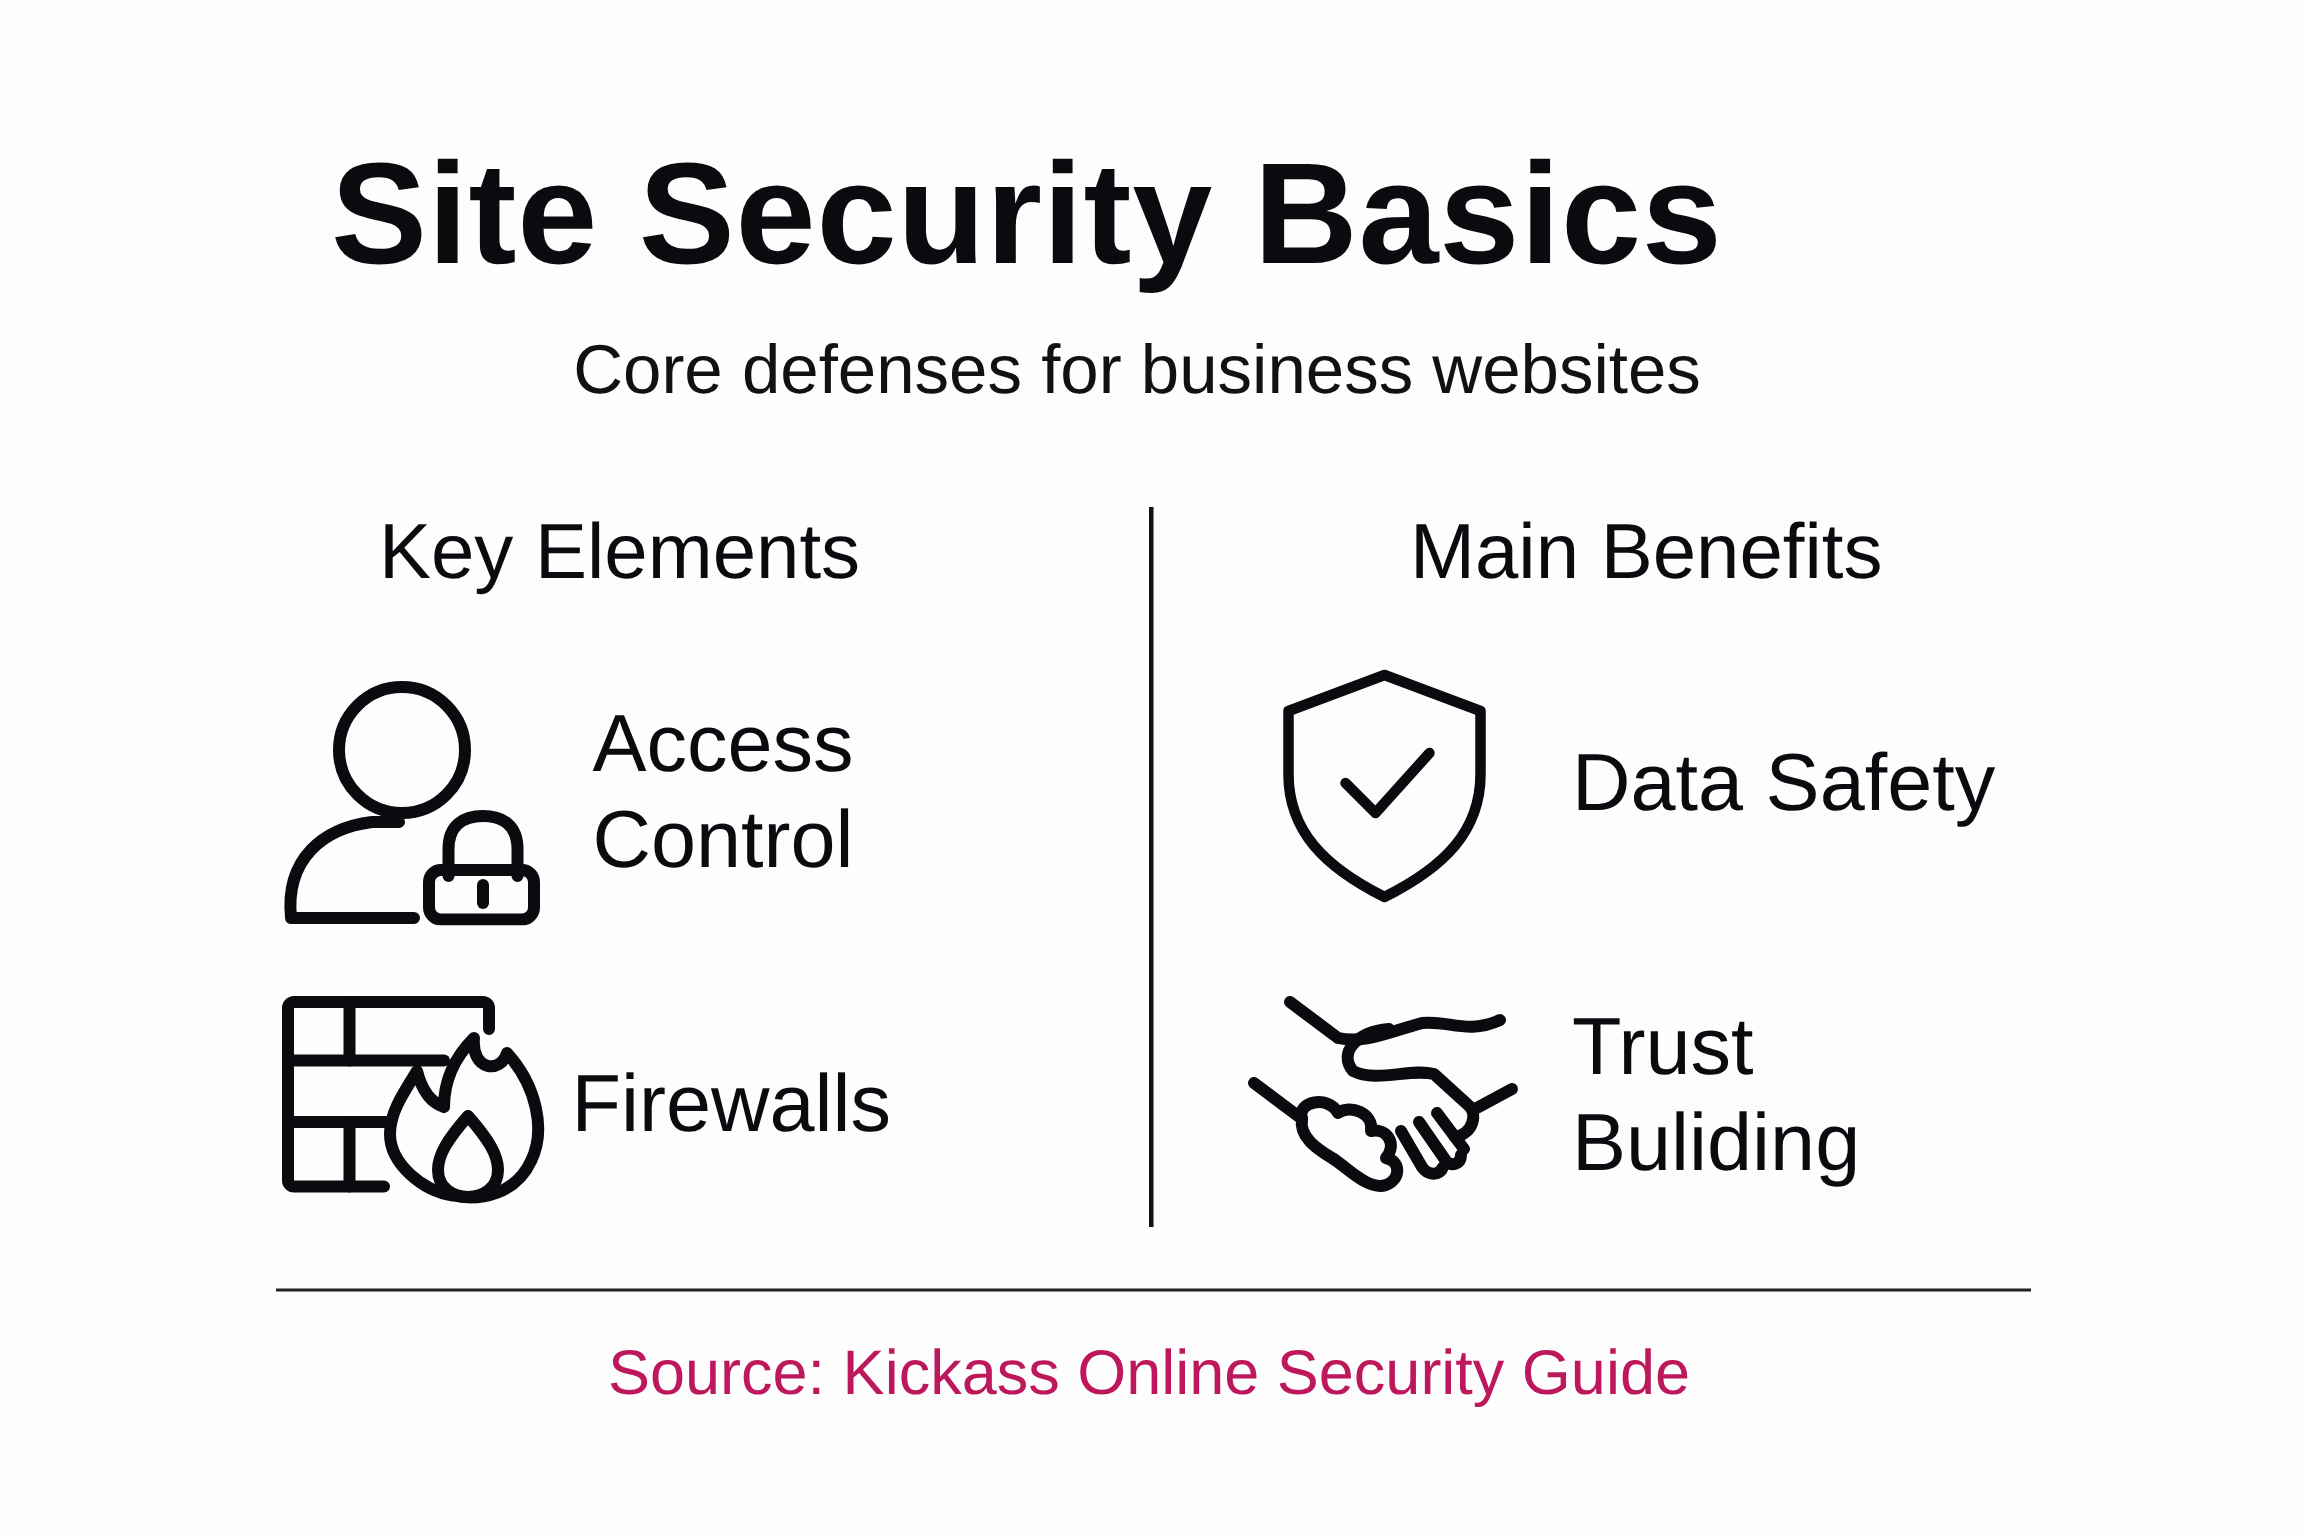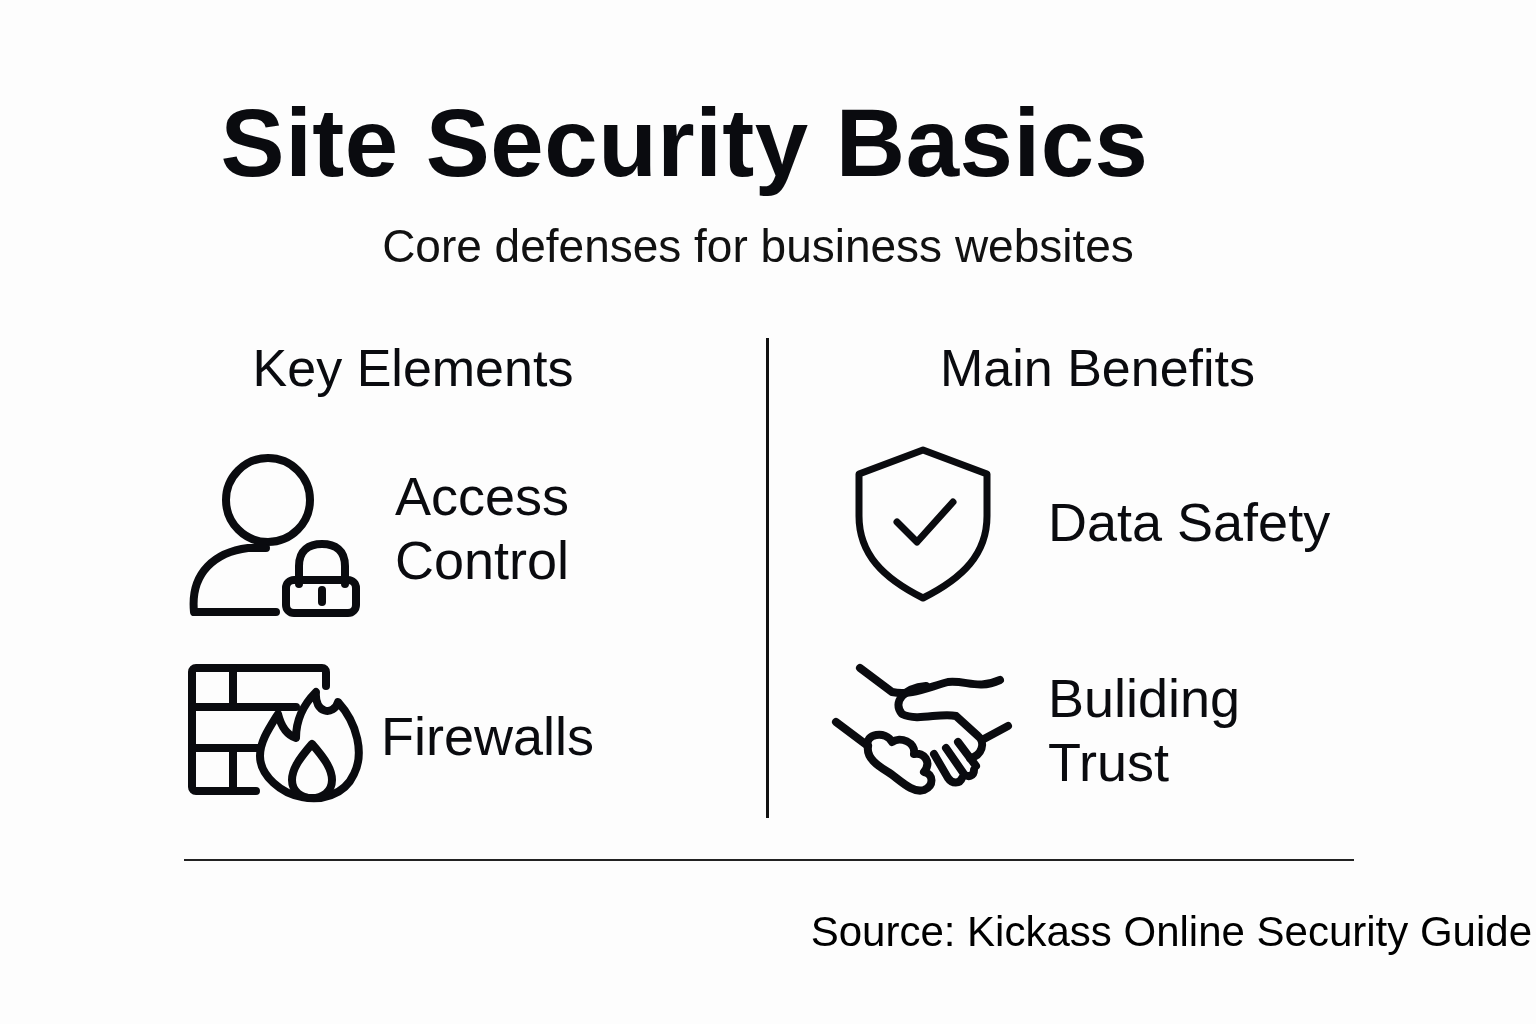--- a/index.html
+++ b/index.html
@@ -17,22 +17,22 @@
     font-size: 46px; line-height: 56px; color: #111;
   }
   .col-head { font-size: 52px; line-height: 60px; top: 338px; text-align: center; }
   .col-head.left { left: 188px; width: 450px; }
   .col-head.right { left: 870px; width: 455px; }
   .divider-v { left: 766px; top: 338px; width: 3px; height: 480px; background: #111; }
   .divider-h { left: 184px; top: 859px; width: 1170px; height: 2px; background: #222; }
   .item-label { font-size: 54px; line-height: 64px; }
   .icon svg { display: block; }
   .source {
-    left: 0; width: 1532px; top: 890px; text-align: right;
-    font-size: 42px; line-height: 50px; color: #000000; margin-top: 17px;
+    left: 0; width: 1532px; top: 890px; text-align: center;
+    font-size: 42px; line-height: 50px; color: #be185d;
   }
 </style>
 </head>
 <body>
 
 <div class="abs title">Site Security Basics</div>
 <div class="abs subtitle">Core defenses for business websites</div>
 
 <div class="abs col-head left">Key Elements</div>
 <div class="abs col-head right">Main Benefits</div>
@@ -80,18 +80,18 @@
     <path d="M96 24 C74 26 62 40 72 52 C88 60 110 50 126 54 L148 74 C156 80 152 94 140 96"></path>
     <path d="M6 60 L38 84"></path>
     <path d="M38 84 C34 72 56 68 62 80 C70 74 86 80 84 92 C94 90 102 100 94 110 C104 112 104 124 94 128 C82 132 68 116 58 110 C48 104 36 96 38 84 Z"></path>
     <path d="M152 78 L178 64"></path>
     <path d="M104 92 L118 116 C122 122 130 122 132 116"></path>
     <path d="M116 86 L134 112 C138 116 144 114 144 108"></path>
     <path d="M128 80 L146 104"></path>
   </svg>
 </div>
 <div class="abs item-label" style="left:1048px; top:666px;">
+  <div>Trust</div>
   <div>Buliding</div>
-  <div>Trust</div>
 </div>
 
 <div class="abs divider-h"></div>
 <div class="abs source">Source: Kickass Online Security Guide</div>
 
 </body></html>

